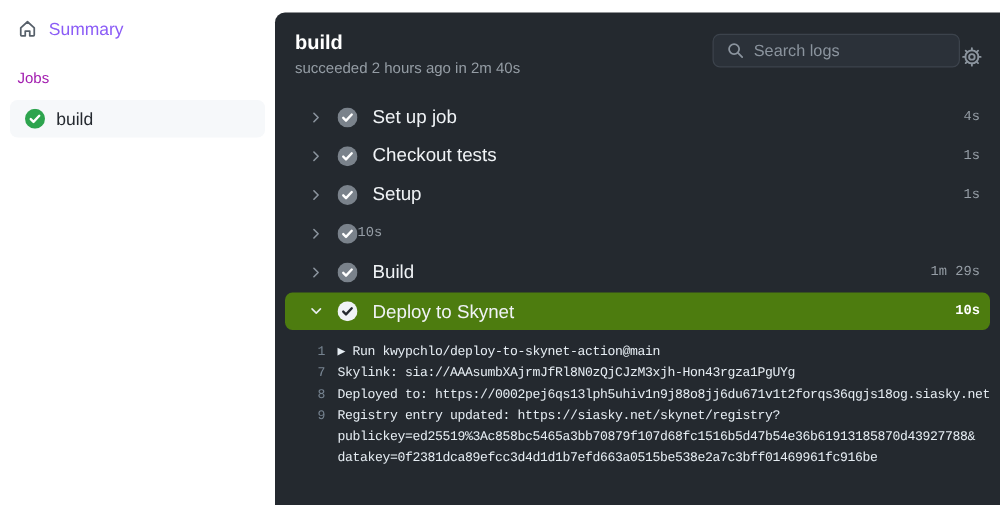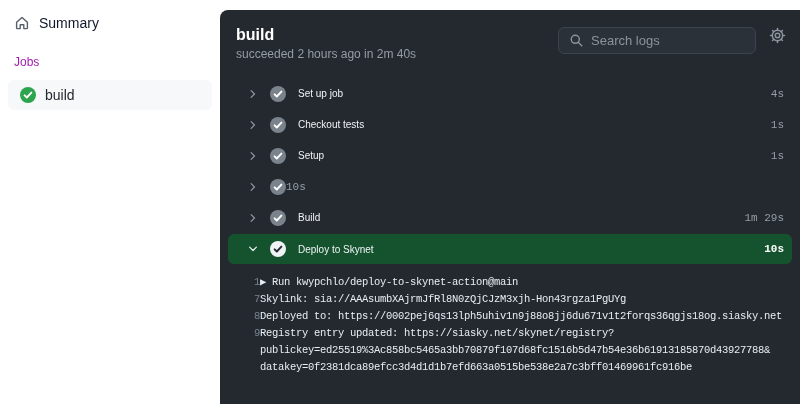--- a/index.html
+++ b/index.html
@@ -4,68 +4,68 @@
 <style>
   * { margin:0; padding:0; box-sizing:border-box; }
   html,body { width:800px; height:404px; background:#ffffff; overflow:hidden;
               font-family:"Liberation Sans", sans-serif; }
 
   .app { position:relative; width:800px; height:404px; }
 
   
   .sidebar { position:absolute; left:0; top:0; width:220px; height:404px; background:#ffffff; }
   .summary-item { display:flex; align-items:center; gap:9px; margin:15px 0 0 14px;
-                  font-size:14px; color:#0f172a; cursor:pointer; width:fit-content; }
+                  font-size:14px; color:#8b5cf6; cursor:pointer; width:fit-content; }
   .jobs-label { margin:24px 0 0 14px; font-size:12px; color:#a21caf; }
   .job-item { display:flex; align-items:center; gap:9px; margin:11px 8px 0 8px; height:30px;
               padding:0 12px; background:#f6f8fa; border-radius:6px; font-size:14px;
               color:#24292f; cursor:pointer; }
 
   
   .panel { position:absolute; left:220px; top:10px; width:580px; height:394px;
            background:#24292f; border-top-left-radius:8px; color:#f0f3f6; }
 
   .panel-header { position:relative; height:66px; padding:15px 16px 0 16px; }
   .job-title { font-size:16px; font-weight:bold; color:#ffffff; line-height:19px; }
   .job-status { margin-top:3px; font-size:12px; color:#959da5; }
 
-  .header-controls { position:absolute; right:14px; top:17px; display:flex; align-items:flex-start; gap:13px; }
+  .header-controls { position:absolute; right:14px; top:17px; display:flex; align-items:flex-end; gap:1px; }
   .searchbox { display:flex; align-items:center; gap:7px; width:198px; height:27px;
                padding:0 10px; background:#2b3139; border:1px solid #3c434c; border-radius:6px; }
   .searchbox input { flex:1; min-width:0; background:transparent; border:none; outline:none;
                      font-size:13px; color:#d7dde3; font-family:"Liberation Sans",sans-serif; }
   .searchbox input::placeholder { color:#8b949e; }
   .gear-btn { background:none; border:none; cursor:pointer; display:flex; padding:0; }
 
   
   .steps { margin-top:2px; }
   .step { display:flex; align-items:center; height:31px; padding:0 16px 0 25px; cursor:pointer; }
   .step .chev { width:16px; height:16px; display:flex; align-items:center; justify-content:center; }
   .step .chev svg { transition:none; }
   .step.expanded .chev svg { transform:rotate(90deg); }
   .step.expanded .chev path { stroke:#e7ecf0; }
   .step .check { width:16px; height:16px; margin-left:9px; display:flex; }
   .step .check circle { fill:#7a828b; }
   .step .check path { stroke:#24292f; stroke-width:1.9; fill:none;
                       stroke-linecap:round; stroke-linejoin:round; }
   .step:not(.expanded) .check path { stroke:#ffffff; }
   .step.expanded .check circle { fill:#f0f3f6; }
-  .step-name { margin-left:12px; font-size:10px; font-weight:500; color:#f0f3f6; flex:1; }
+  .step-name { margin-left:12px; font-size:15px; font-weight:500; color:#f0f3f6; flex:1; }
   .step-duration { font-family:"Liberation Mono", monospace; font-size:11px; color:#959da5; }
   .step.expanded { height:30px; margin:1px 8px 0 8px; padding:0 8px 0 17px;
-                   background:#14532d; border-radius:6px; }
+                   background:#4d7c0f; border-radius:6px; }
   .step.expanded .step-duration { color:#ffffff; font-weight:bold; }
 
   
   .log { margin-top:10px; font-family:"Liberation Mono", monospace; font-size:10.5px;
          letter-spacing:-0.3px; line-height:17px; }
   .log-line { display:flex; }
   .ln { width:26px; flex:0 0 26px; text-align:right; color:#768390; padding-left:14px;
         box-sizing:content-box; width:26px; }
-  .lt { flex:1; padding-right:2px; color:#e6edf3; overflow-wrap:break-word;
+  .lt { flex:1; margin-left:10px; padding-right:2px; color:#e6edf3; overflow-wrap:break-word;
         min-width:0; }
   .log-link { color:#e6edf3; cursor:pointer; }
 </style>
 </head>
 <body>
 
 <div class="app">
 
   <aside class="sidebar">
     <div class="summary-item">

